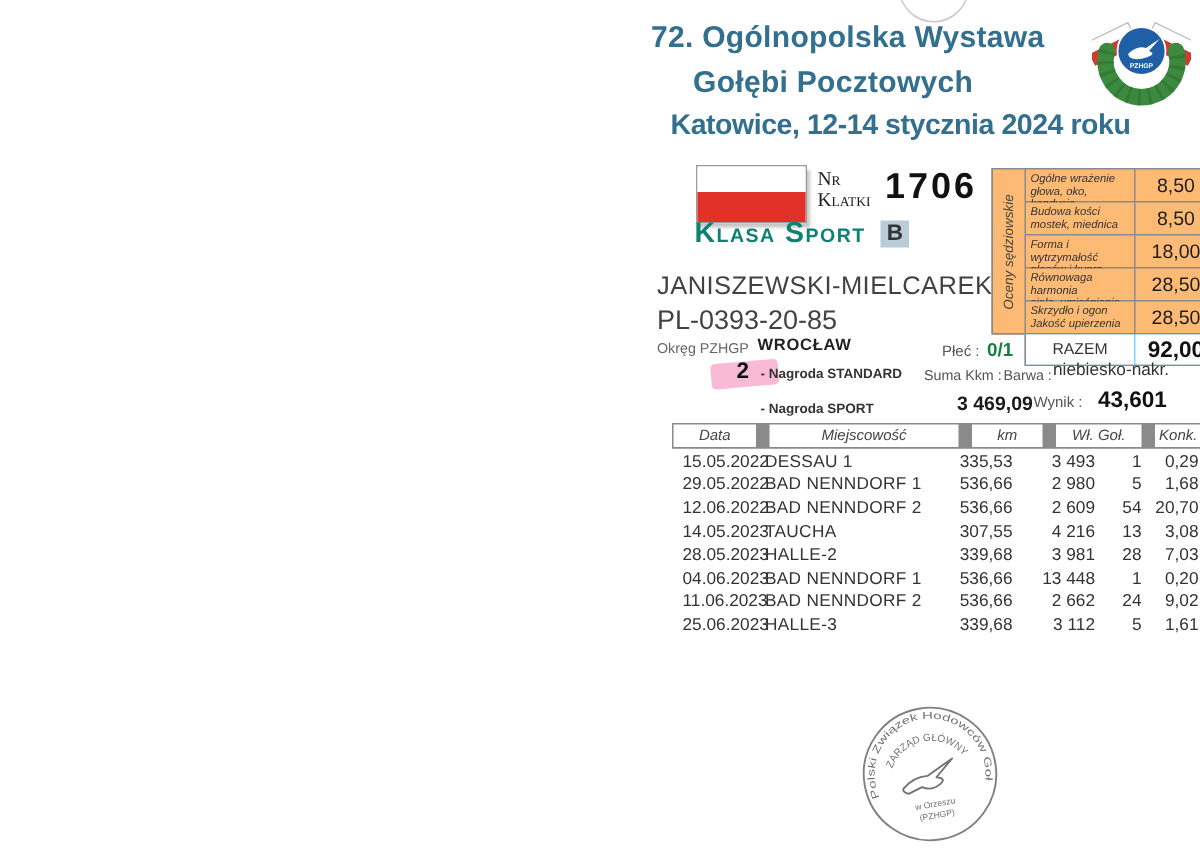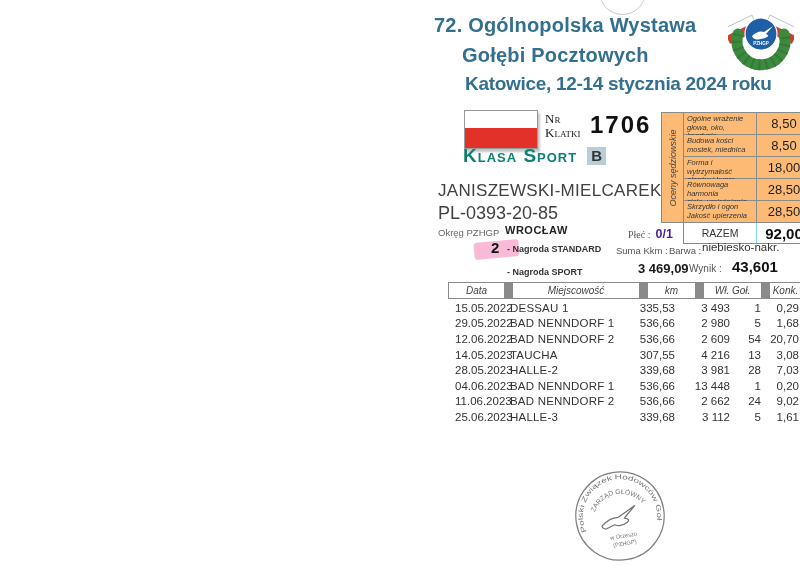--- a/index.html
+++ b/index.html
@@ -7,21 +7,21 @@
         font-family:"Liberation Sans", sans-serif;color:#333;margin-left:16px;}
 
   
   .artifact-circle{position:absolute;left:583px;top:-32px;width:45px;height:45px;
         border:1px solid #c9c9c9;border-radius:50%;}
 
   
   .title-line{position:absolute;font-weight:bold;color:#336f8e;white-space:nowrap;}
   .tl1{left:418px;top:14px;font-size:20px;letter-spacing:0.2px;}
   .tl2{left:446px;top:44px;font-size:20px;letter-spacing:0.2px;}
-  .tl3{left:449px;top:73px;font-size:19px;letter-spacing:-0.3px;}
+  .tl3{left:431px;top:73px;font-size:19px;letter-spacing:-0.3px;}
 
   .logo{position:absolute;left:712px;top:6px;width:66px;height:72px;}
 
   
   .flag{position:absolute;left:448px;top:110px;width:72px;height:37px;
         border:1px solid #9a9a9a;box-shadow:2px 3px 2px rgba(90,90,90,.35);}
   .flag .w{height:45%;background:#fff;}
   .flag .r{height:55%;background:#e23128;}
   .nr-label{position:absolute;left:529px;top:112px;font-family:"Liberation Serif", serif;
         font-variant:small-caps;font-size:13px;line-height:14px;color:#1a1a1a;}
@@ -42,22 +42,22 @@
         font-size:9px;color:#444;}
   .jcrit{padding:2px 0 0 3px;font-style:italic;font-size:7.5px;line-height:8.5px;color:#333;}
   .jscore{display:flex;align-items:center;justify-content:center;font-size:13px;color:#1d1d1d;}
   .jtotal{position:absolute;left:667px;top:222px;display:grid;grid-template-columns:72px 54px;
         grid-auto-rows:20px;gap:1px;background:#7dd3fc;border:1px solid #8a8a8a;}
   .jtotal > div{background:#fff;display:flex;align-items:center;justify-content:center;}
   .jtotal .lab{font-size:10.5px;color:#333;}
   .jtotal .val{font-size:15px;font-weight:bold;color:#111;}
 
   .plec{position:absolute;left:612px;top:224px;}
-  .plec .lab{font-size:10px;color:#555;font-family:Liberation Serif, serif;}
-  .plec .val{font-size:12.5px;font-weight:bold;color:#4c1d95;margin-left:5px;}
+  .plec .lab{font-size:10px;color:#555;}
+  .plec .val{font-size:12.5px;font-weight:bold;color:#15803d;margin-left:5px;}
 
   
   .owner-name{position:absolute;left:422px;top:181px;font-size:17px;color:#424242;letter-spacing:.3px;}
   .owner-ring{position:absolute;left:422px;top:203px;font-size:18px;color:#424242;}
   .district-label{position:absolute;left:422px;top:227px;font-size:9.5px;color:#666;}
   .district-value{position:absolute;left:489px;top:224px;font-size:11px;font-weight:bold;color:#222;letter-spacing:.5px;}
 
   
   .hl-pink{position:absolute;left:458px;top:241px;width:45px;height:17px;background:#f7b3d2;
         transform:rotate(-5deg);border-radius:3px;opacity:.9;}

